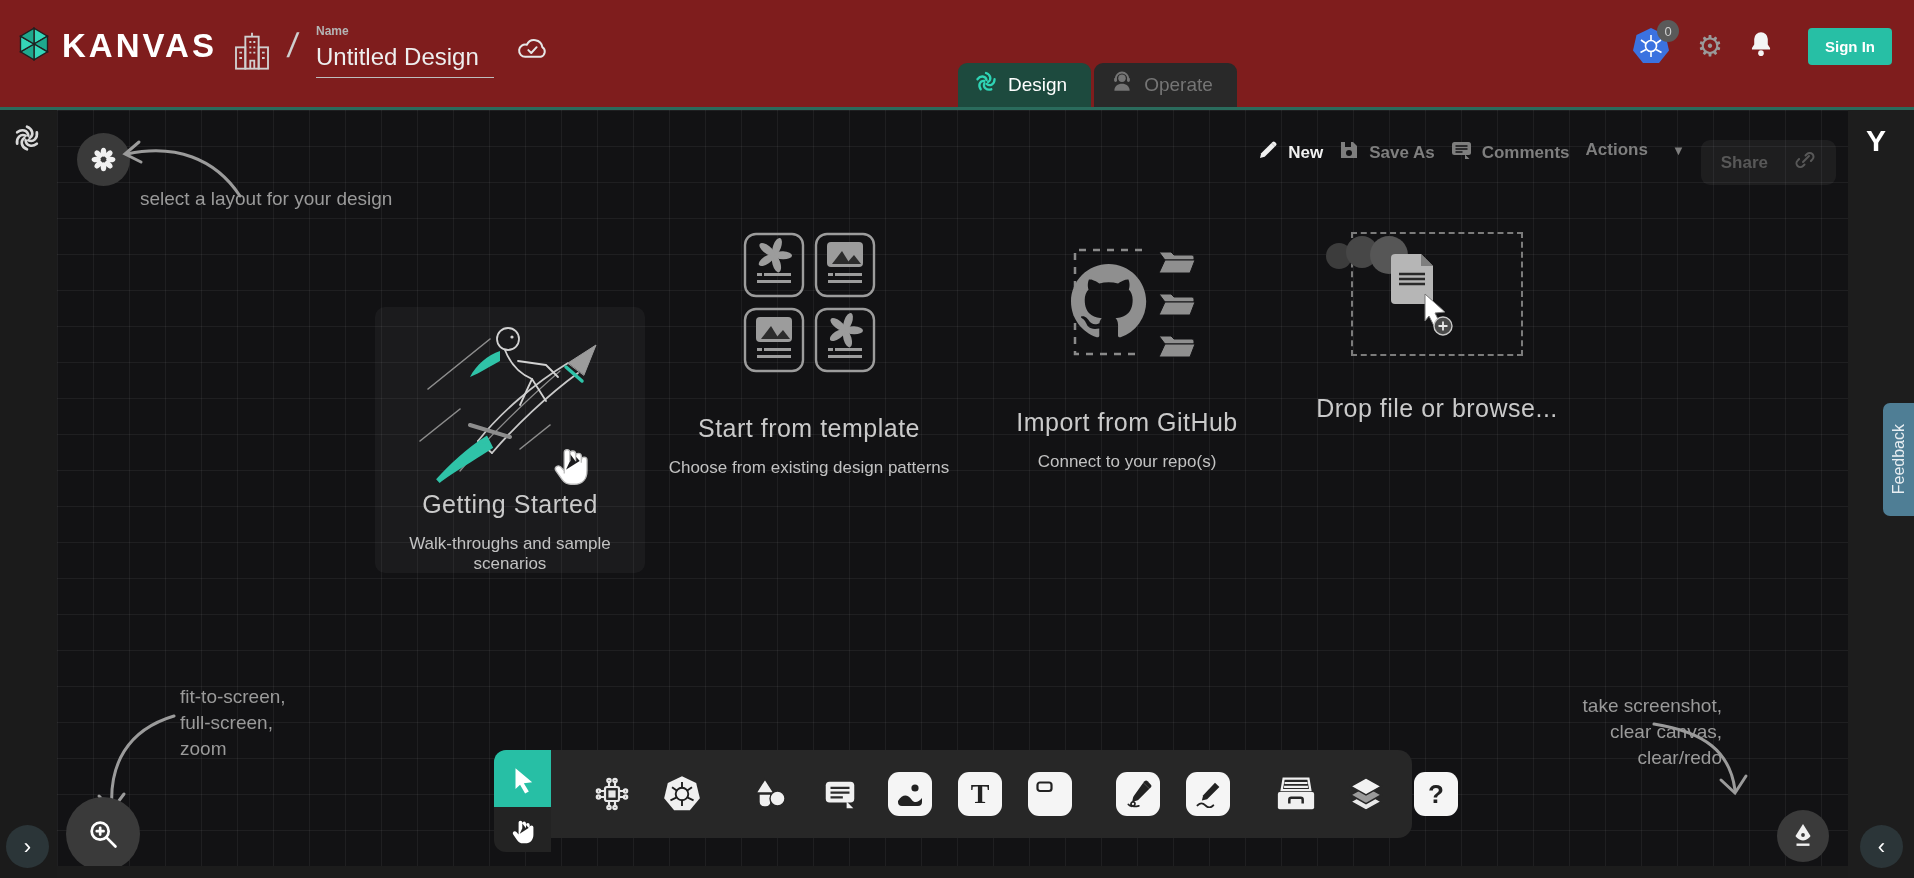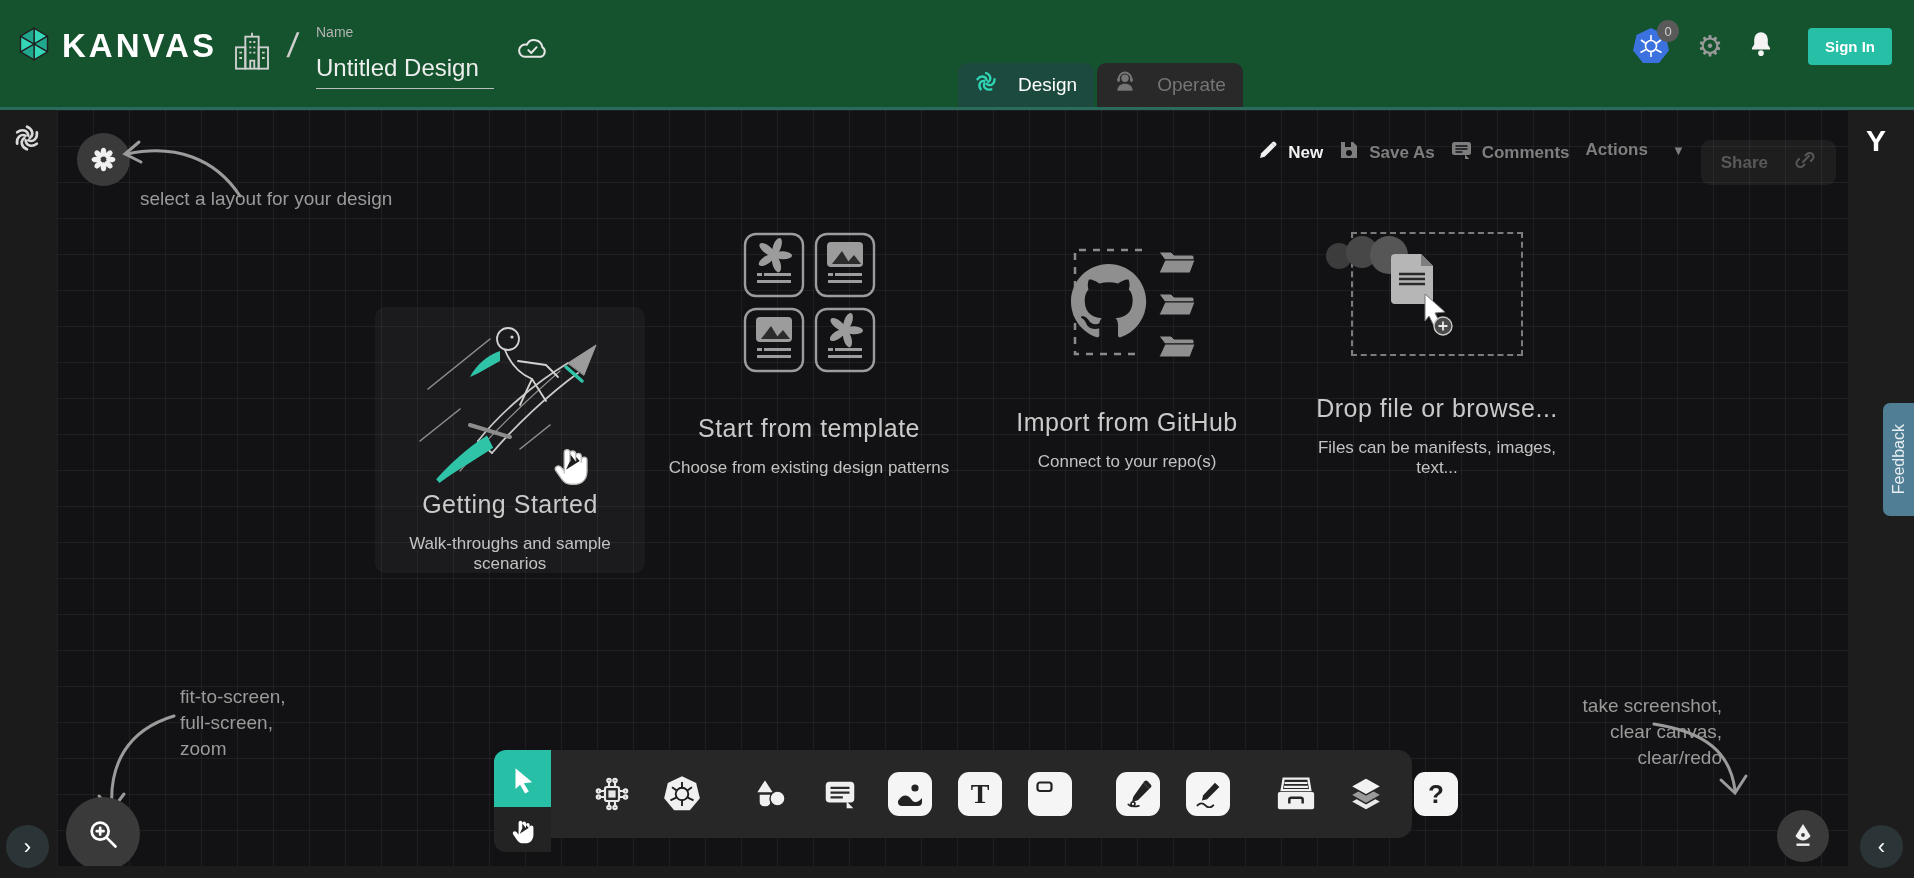--- a/index.html
+++ b/index.html
@@ -1,32 +1,32 @@
 <!DOCTYPE html>
 <html><head>
 <meta charset="utf-8">
 <style>
   * { margin:0; padding:0; box-sizing:border-box; }
   html,body { background:#0d0d0d; }
   body { font-family:"Liberation Sans", sans-serif; }
   #app { position:relative; width:1914px; height:878px; background:#1f1f1f; overflow:hidden; }
 
   
-  .header { position:absolute; top:0; left:0; width:100%; height:107px; background:#14532d; }
+  .header { position:absolute; top:0; left:0; width:100%; height:107px; background:#7f1d1d; }
   .brand { position:absolute; left:16px; top:26px; display:flex; align-items:center; gap:10px; }
   .brand-text { color:#fff; font-size:33px; font-weight:bold; letter-spacing:3px; }
   .org-icon { position:absolute; left:232px; top:30px; }
   .slash { position:absolute; left:288px; top:26px; color:#cfcfcf; font-size:34px; font-weight:300; transform:skewX(-8deg); }
   .name-field { position:absolute; left:316px; top:24px; }
-  .name-label { display:block; color:#b4b4b4; font-size:14px; margin-bottom:12px; }
+  .name-label { display:block; color:#b4b4b4; font-size:12px; margin-bottom:3px;font-weight:bold; }
   .name-input { background:transparent; border:none; border-bottom:1px solid #bdbdbd; color:#eee; font-size:24px; width:178px; padding:2px 0 6px 0; outline:none; font-family:"Liberation Sans",sans-serif; }
   .cloud { position:absolute; left:515px; top:34px; }
 
   .tabs { position:absolute; left:958px; bottom:0; display:flex; gap:3px; }
-  .tab { display:flex; align-items:center; gap:20px; padding:7px 17px 8px 16px; border-radius:9px 9px 0 0; font-size:19px; cursor:pointer; }
+  .tab { display:flex; align-items:center; gap:10px; padding:7px 24px 8px 16px; border-radius:9px 9px 0 0; font-size:19px; cursor:pointer; }
   .tab.active { background:#1d4a3e; color:#fff; }
   .tab.inactive { background:#292929; color:#757575; }
 
   .header-right { position:absolute; right:22px; top:26px; display:flex; align-items:center; gap:26px; }
   .k8s-wrap { position:relative; width:40px; height:40px; }
   .k8s-badge { position:absolute; right:-8px; top:-6px; width:22px; height:22px; border-radius:50%; background:#5a5a5a; color:#cfcfcf; font-size:13px; display:flex; align-items:center; justify-content:center; }
   .gear { color:#9a9a9a; font-size:29px; line-height:1; }
   .signin { background:#27bfa5; color:#fff; font-size:15px; font-weight:bold; border:none; border-radius:4px; padding:10px 17px; cursor:pointer;margin-left:9px; }
 
   
@@ -424,21 +424,20 @@
               <path d="M74 32 h26 l12 12 v34 a4 4 0 0 1-4 4 H74 a4 4 0 0 1-4-4 V36 a4 4 0 0 1 4-4z" fill="#b6b6b6"></path>
               <polygon points="100,32 100,44 112,44" fill="#7e7e7e"></polygon>
               <path d="M78 52h26M78 57h26M78 62h26" stroke="#2a2a2a" stroke-width="2.6"></path>
             </g>
             <polygon points="104,72 124,90 114,91 120,103 114,106 108,94 104,99" fill="#fff" stroke="#777" stroke-width="1"></polygon>
             <circle cx="122" cy="104" r="9" fill="#4a4a4a" stroke="#c9c9c9" stroke-width="1.4"></circle>
             <path d="M122 99.5v9M117.5 104h9" stroke="#e8e8e8" stroke-width="1.8"></path>
           </svg>
         </div>
         <span class="card-title">Drop file or browse...</span>
-        <span class="card-sub">Files can be manifests, images, text...</span>
       </div>
 
       <div class="hint-text hint-bl">
         <span style="display:block">fit-to-screen,</span>
         <span style="display:block">full-screen,</span>
         <span style="display:block">zoom</span>
       </div>
       <span class="arrow-bl">
         <svg width="110" height="115" viewBox="0 0 110 115" fill="none" stroke="#9b9b9b" stroke-width="3" stroke-linecap="round">
           <path d="M95 6 C48 20 30 55 33 98"></path>

